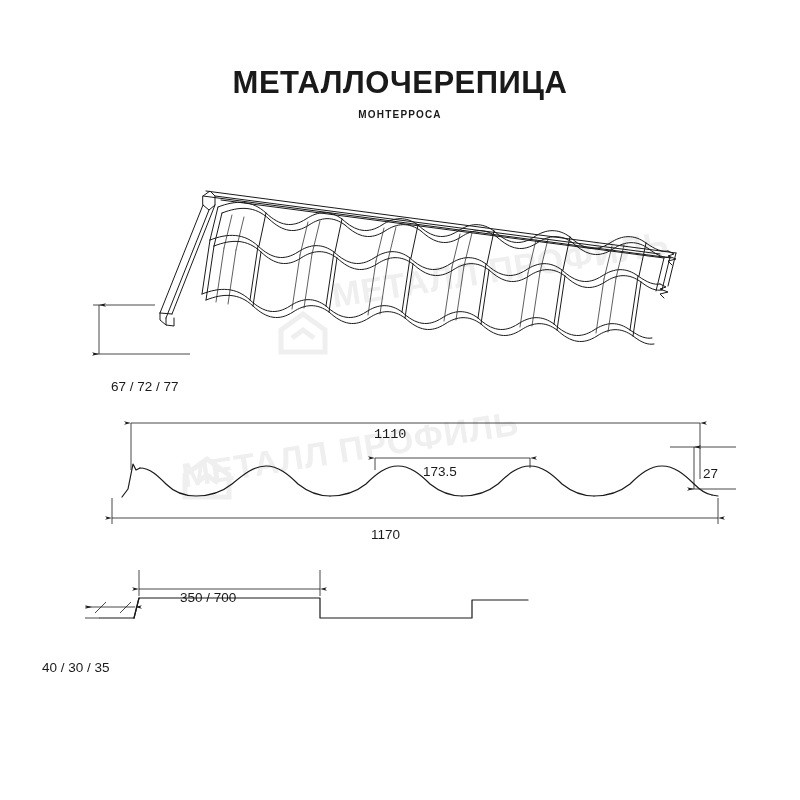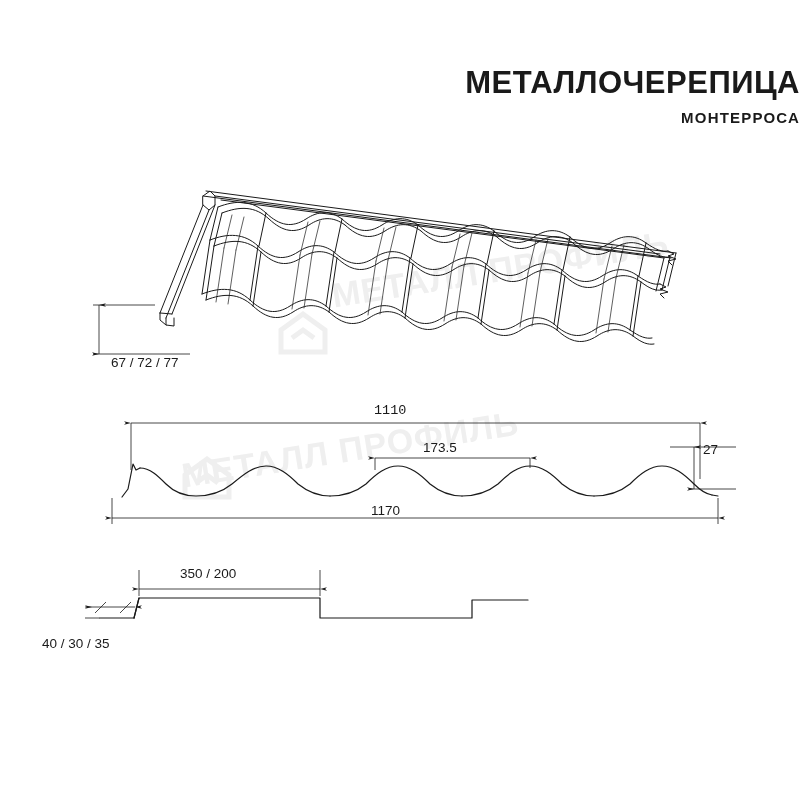--- a/index.html
+++ b/index.html
@@ -19,48 +19,49 @@
     position: absolute;
     left: 0; top: 0;
     width: 800px;
     height: 800px;
   }
   .title-block {
     position: absolute;
     left: 0;
     top: 66px;
     width: 800px;
-    text-align: right;
+    text-align: center;
   }
   .title-main {
     font-size: 31px;
     font-weight: bold;
     letter-spacing: 0.5px;
     color: #1a1a1a;
     line-height: 1.1;
   }
   .title-sub {
-    font-size: 15px;
+    font-size: 10px;
     font-weight: bold;
     letter-spacing: 1.2px;
     color: #1a1a1a;
     margin-top: 9px;
   }
   svg.drawing {
     position: absolute;
     left: 0;
     top: 0;
     width: 800px;
     height: 800px;
   }
   .dim-label {
     position: absolute;
     font-size: 13.5px;
     color: #1a1a1a;
     white-space: nowrap;
+    margin-top: 24px;
   }
   .wm {
     position: absolute;
     font-size: 34px;
     font-weight: bold;
     color: #efefef;
     letter-spacing: 1px;
     white-space: nowrap;
     user-select: none;
   }
@@ -280,16 +281,16 @@
   <div class="title-block">
     <div class="title-main">МЕТАЛЛОЧЕРЕПИЦА</div>
     <div class="title-sub">МОНТЕРРОСА</div>
   </div>
 
   <div class="dim-label" style="left:111px; top:355px;">67 / 72 / 77</div>
   <div class="dim-label" style="left:374px; top:403px;font-family:Liberation Mono, monospace;">1110</div>
   <div class="dim-label" style="left:423px; top:440px;">173.5</div>
   <div class="dim-label" style="left:371px; top:503px;text-align:right;">1170</div>
   <div class="dim-label" style="left:703px; top:442px;">27</div>
-  <div class="dim-label" style="left:180px; top:566px;">350 / 200</div>
+  <div class="dim-label" style="left:180px; top:566px;">350 / 700</div>
   <div class="dim-label" style="left:42px; top:636px;">40 / 30 / 35</div>
 
 </div>
 
 </body></html>

